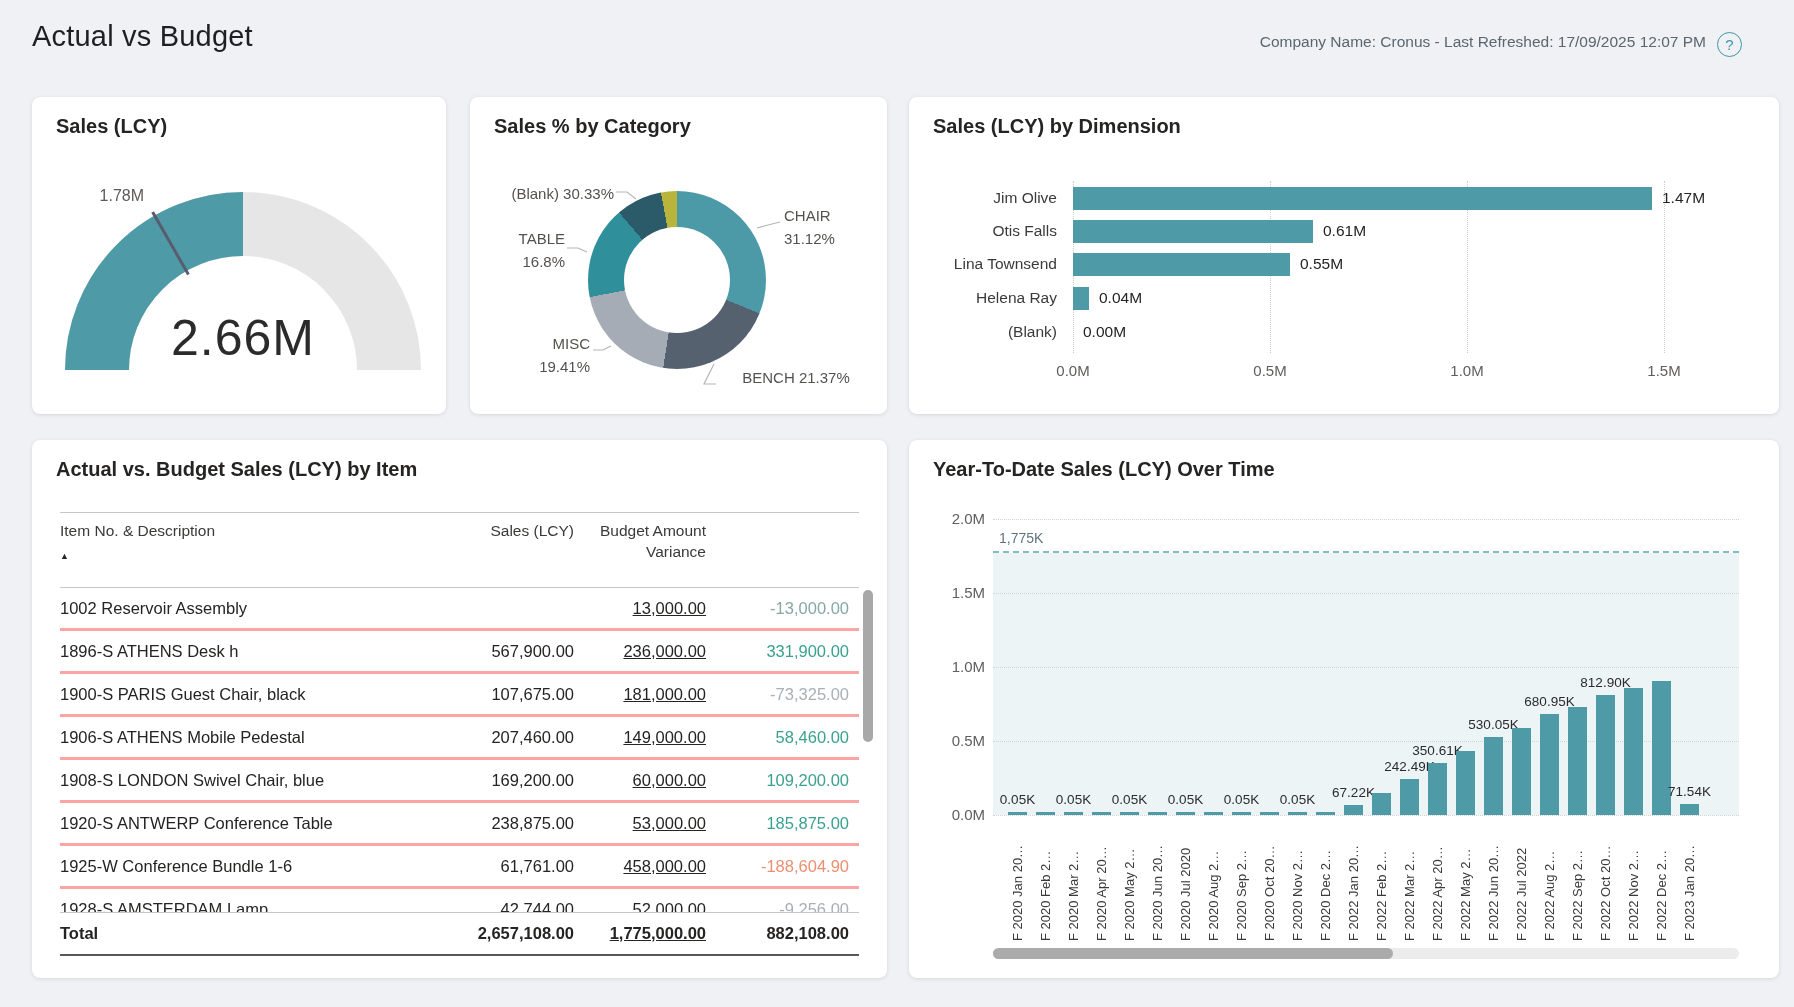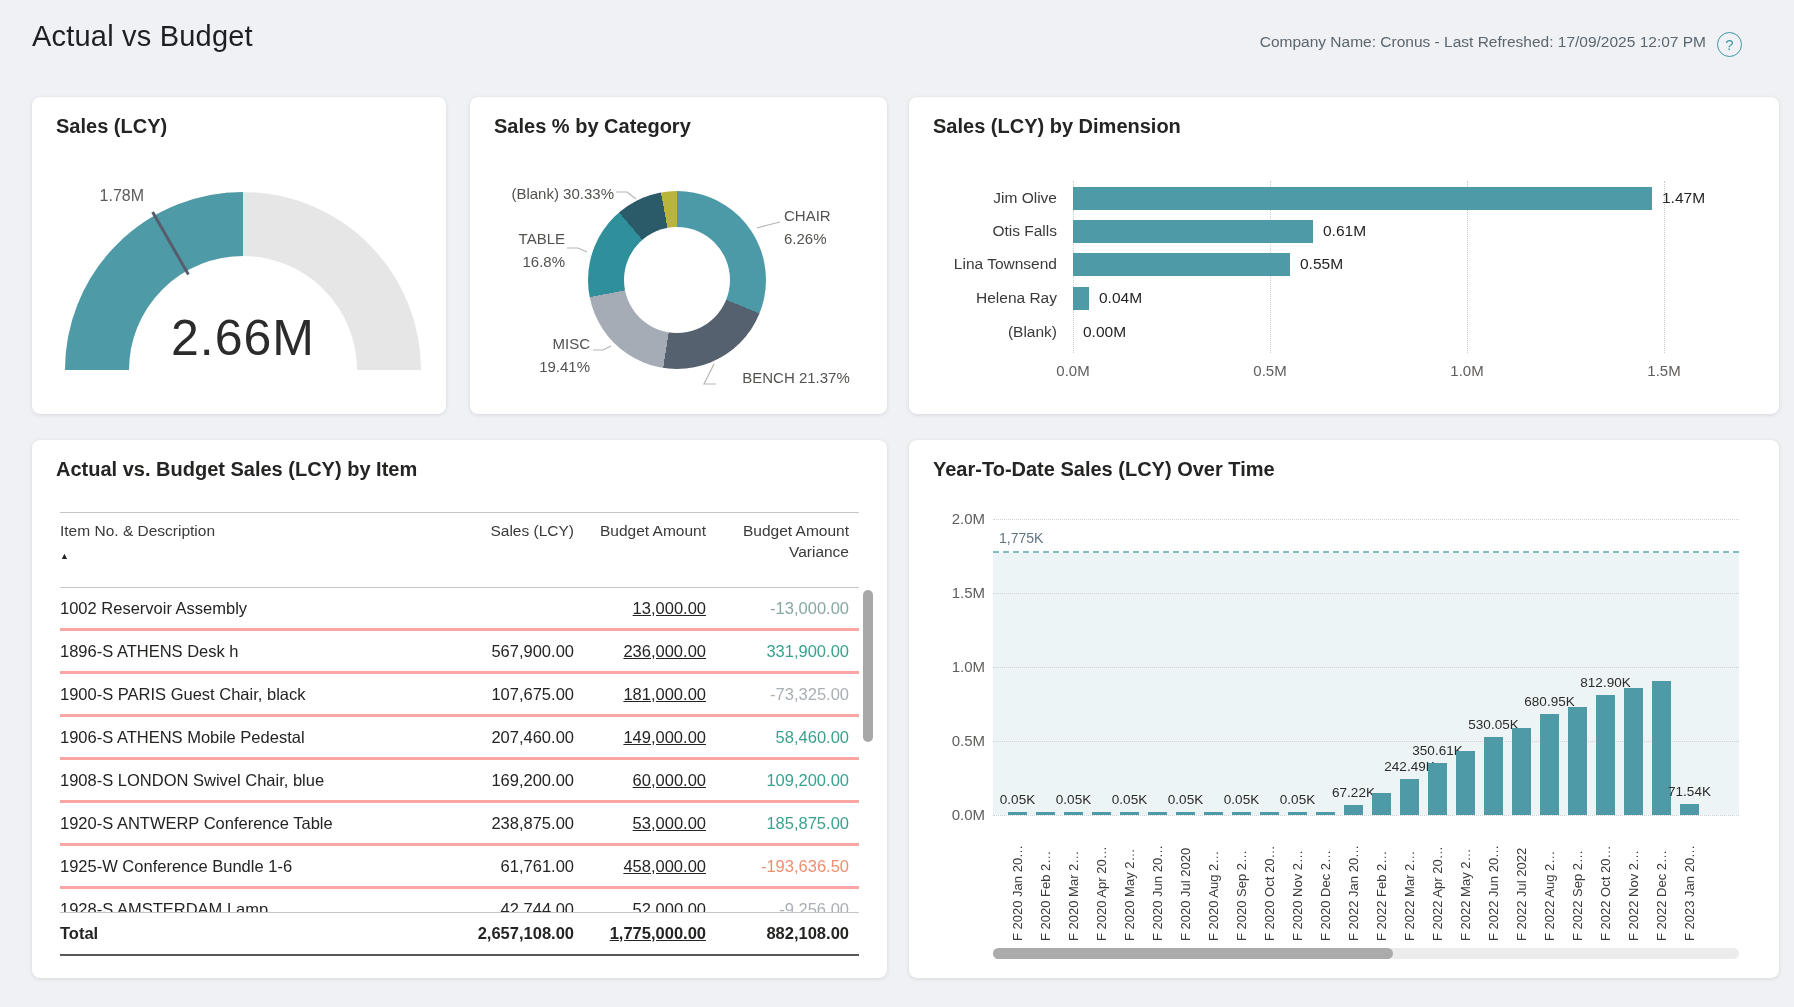--- a/index.html
+++ b/index.html
@@ -106,21 +106,21 @@
     <polyline points="146,95 157,95 166,102" fill="none" stroke="#B6B6B6" stroke-width="1.2"></polyline>
     <polyline points="97,151 108,151 117,155" fill="none" stroke="#B6B6B6" stroke-width="1.2"></polyline>
     <polyline points="123,253 133,253 141,249" fill="none" stroke="#B6B6B6" stroke-width="1.2"></polyline>
     <polyline points="246,287 234,287 244,267" fill="none" stroke="#B6B6B6" stroke-width="1.2"></polyline>
     <polyline points="310,125 298,128 287,131" fill="none" stroke="#B6B6B6" stroke-width="1.2"></polyline>
   </svg>
   <div class="donut-lbl" id="dlbl-blank">(Blank) 30.33%</div>
   <div class="donut-lbl" id="dlbl-table">TABLE 16.8%</div>
   <div class="donut-lbl" id="dlbl-misc">MISC 19.41%</div>
   <div class="donut-lbl" id="dlbl-bench">BENCH 21.37%</div>
-  <div class="donut-lbl" id="dlbl-chair">CHAIR 6.26%</div>
+  <div class="donut-lbl" id="dlbl-chair">CHAIR 31.12%</div>
 </div>
 
 <div class="card" id="card-dim">
   <div class="card-title">Sales (LCY) by Dimension</div>
   <div id="dim-chart" style="position:absolute;inset:0;">
       <div class="dim-grid" style="left: 164px;"></div>
       <div class="dim-tick" style="left: 164px;">0.0M</div>
       <div class="dim-grid" style="left: 361px;"></div>
       <div class="dim-tick" style="left: 361px;">0.5M</div>
       <div class="dim-grid" style="left: 558px;"></div>
@@ -145,21 +145,20 @@
 </div>
 
 <div class="card" id="card-table">
   <div class="card-title">Actual vs. Budget Sales (LCY) by Item</div>
   <div id="tbl-header" class="tbl-grid">
     <div class="th">
       <div>Item No. &amp; Description</div>
       <div id="tbl-sort">▲</div>
     </div>
     <div class="th num">Sales (LCY)</div>
-    <div class="th num">Budget Amount</div>
     <div class="th num">Budget Amount Variance</div>
   </div>
   <div id="tbl-rows">
       <div class="tr tbl-grid">
         <div class="td">1002 Reservoir Assembly</div>
         <div class="td num"></div>
         <div class="td num link">13,000.00</div>
         <div class="td num" style="color: rgb(134, 168, 162);">-13,000.00</div>
       </div>
       <div class="tr tbl-grid">
@@ -189,21 +188,21 @@
       <div class="tr tbl-grid">
         <div class="td">1920-S ANTWERP Conference Table</div>
         <div class="td num">238,875.00</div>
         <div class="td num link">53,000.00</div>
         <div class="td num" style="color: rgb(59, 161, 143);">185,875.00</div>
       </div>
       <div class="tr tbl-grid">
         <div class="td">1925-W Conference Bundle 1-6</div>
         <div class="td num">61,761.00</div>
         <div class="td num link">458,000.00</div>
-        <div class="td num" style="color: rgb(236, 143, 112);">-193,636.50</div>
+        <div class="td num" style="color: rgb(236, 143, 112);">-188,604.90</div>
       </div>
       <div class="tr tbl-grid">
         <div class="td">1928-S AMSTERDAM Lamp</div>
         <div class="td num">42,744.00</div>
         <div class="td num link">52,000.00</div>
         <div class="td num" style="color: rgb(169, 175, 182);">-9,256.00</div>
       </div>
     </div>
   <div id="tbl-total" class="tbl-grid">
     <div class="td">Total</div>

